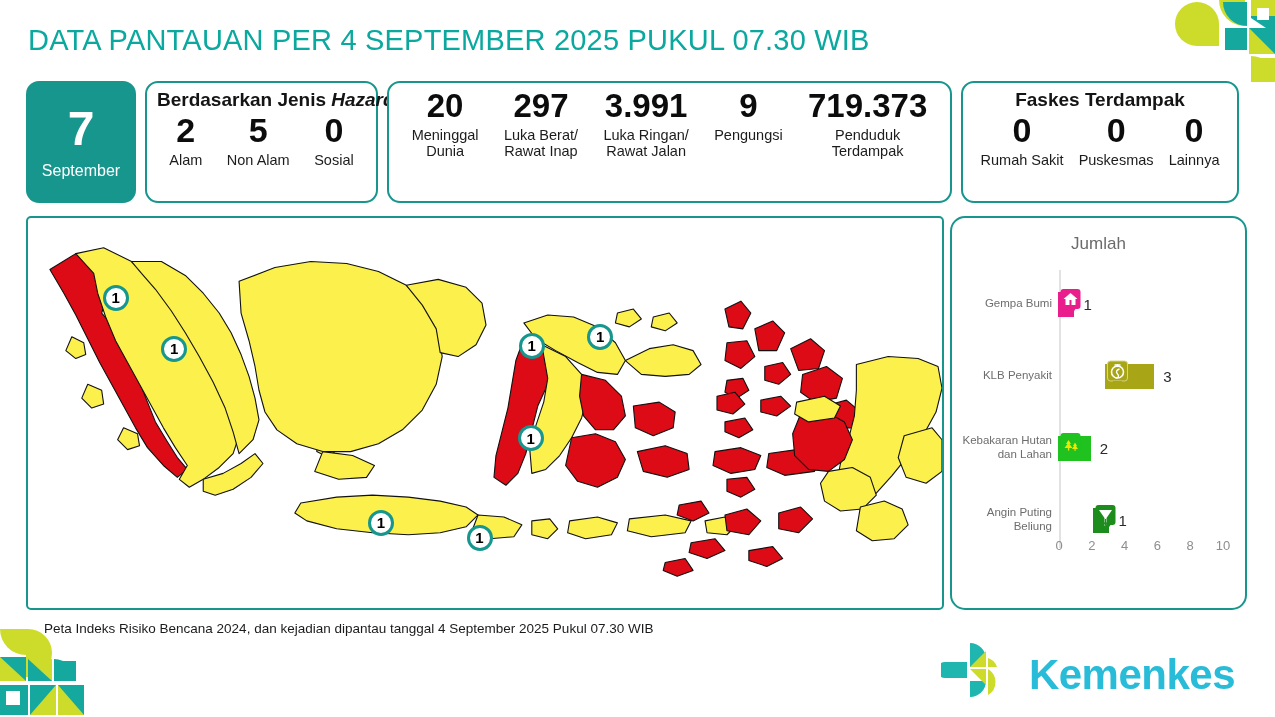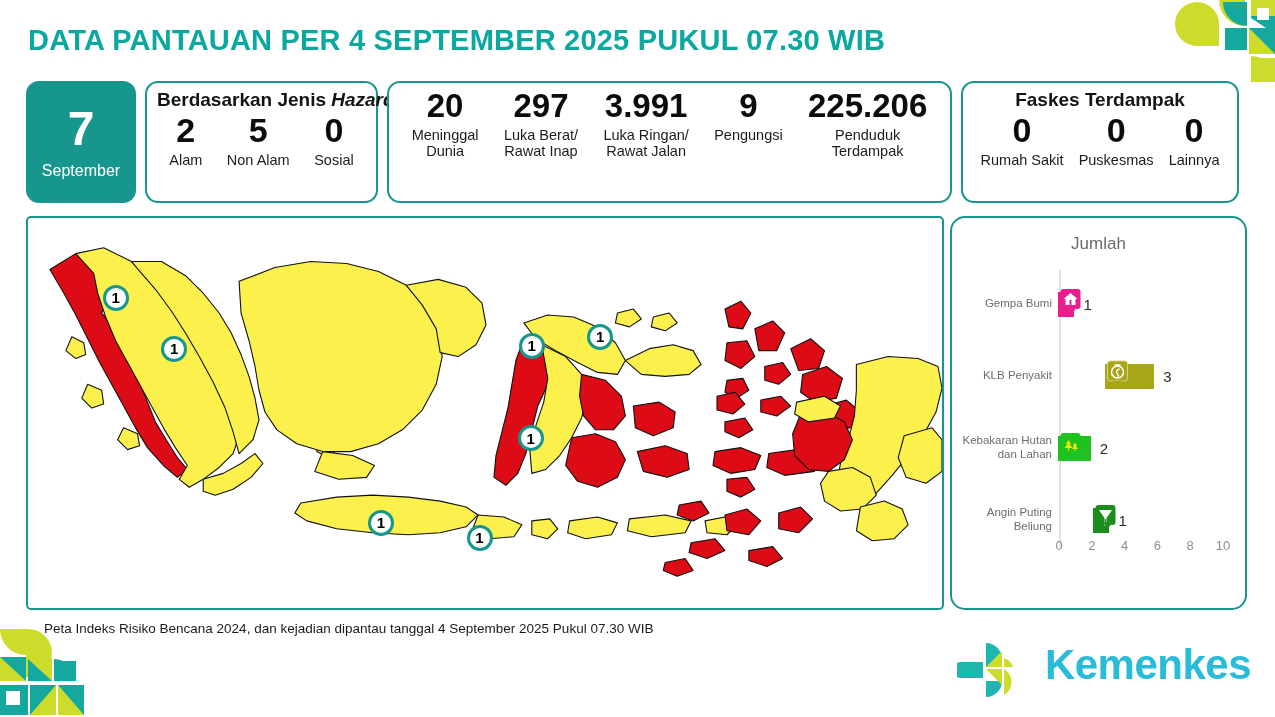--- a/index.html
+++ b/index.html
@@ -12,21 +12,21 @@
   #root { position: relative; width: 1275px; height: 717px; background:#fff; }
 
   
   .deco { position: absolute; pointer-events: none; }
   .deco-tr { top: 0; right: 0; width: 108px; height: 92px; }
   .deco-bl { bottom: 0; left: 0; width: 112px; height: 90px; }
 
   
   .page-title {
     position: absolute; left: 28px; top: 24px;
-    font-size: 29px; font-weight: bold; letter-spacing: .2px;
+    font-size: 29px; font-weight: normal; letter-spacing: .2px;
     color: #0aa89e;
     font-family: "Liberation Sans", sans-serif;
   }
 
   
   .kpi-row { position: absolute; left: 26px; top: 81px; height: 122px; display: flex; align-items: stretch; gap: 9px; }
 
   .card-dipantau {
     width: 110px; background: #17968e; border-radius: 13px;
     display: flex; flex-direction: column; align-items: center; justify-content: center;
@@ -86,21 +86,21 @@
   .pin { position: absolute; left: 0; top: 50%; transform: translateY(-50%); width: 25px; height: 32px; z-index: 2; }
 
   .x-axis { position: absolute; left: 0; bottom: 6px; width: 100%; height: 20px; }
   .x-tick { position: absolute; font-size: 13px; color: #8e8e8e; transform: translateX(-50%); }
 
   
   .footnote {
     position: absolute; left: 44px; top: 621px;
     font-size: 13.5px; color: #1b1b1b;
   }
-  .logo { position: absolute; right: 24px; bottom: 18px; height: 58px; display: flex; align-items: flex-start; gap: 14px; }
+  .logo { position: absolute; right: 40px; bottom: 18px; height: 58px; display: flex; align-items: flex-end; gap: 14px; }
   .logo-text { font-size: 42px; font-weight: bold; color: #29bcd8; letter-spacing: -0.5px; }
 </style>
 </head>
 <body>
 
 <div id="root">
 
   <div class="deco deco-tr">
     <svg viewBox="0 0 108 92" width="108" height="92">
       <path d="M52 0 h26 a0 0 0 0 1 0 0 v26 a26 26 0 0 1 -26 -26 z" fill="#cddc2a" transform="translate(0,0)"></path>
@@ -181,21 +181,21 @@
         <div class="metric">
           <div class="num">3.991</div>
           <div class="cap">Luka Ringan/
 Rawat Jalan</div>
         </div>
         <div class="metric">
           <div class="num">9</div>
           <div class="cap">Pengungsi</div>
         </div>
         <div class="metric">
-          <div class="num">225.206</div>
+          <div class="num">719.373</div>
           <div class="cap">Penduduk
 Terdampak</div>
         </div>
       </div>
     </div>
 
     <div class="card card-faskes">
       <div class="card-title">Faskes Terdampak</div>
       <div class="metrics">
         <div class="metric">

